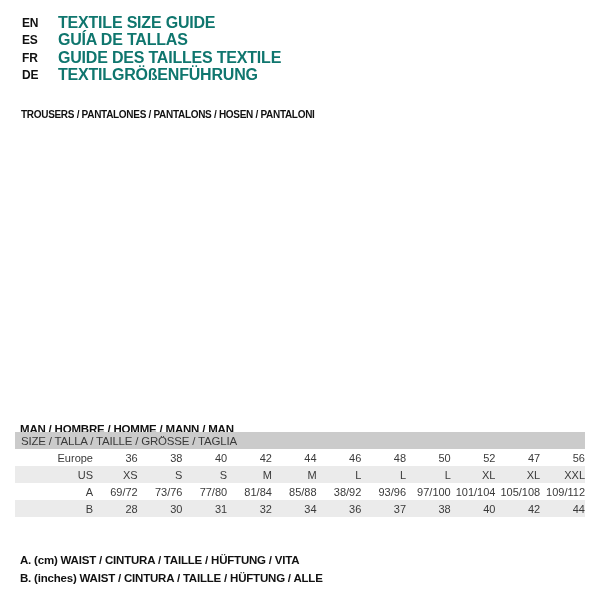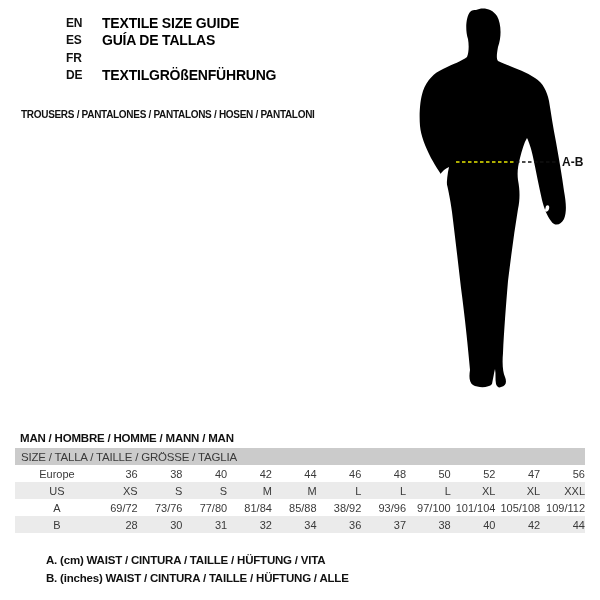--- a/index.html
+++ b/index.html
@@ -5,124 +5,80 @@
   * { margin:0; padding:0; box-sizing:border-box; }
   html,body { background:#fff; }
   .canvas {
     position:relative; width:600px; height:600px; background:#fff;
     font-family:"Liberation Sans", sans-serif; overflow:hidden;
   }
 
   
   .lang-block { position:absolute; left:22px; top:14px; }
   .lang-row { display:flex; height:17.5px; align-items:center; }
-  .lang-code { width:36px; font-size:12px; font-weight:bold; color:#111; letter-spacing:-0.2px;margin-left:44px; }
-  .lang-label { font-size:14px; font-weight:bold; color:#000000; letter-spacing:-0.2px; white-space:nowrap; }
+  .lang-code { width:36px; font-size:12px; font-weight:bold; color:#111; letter-spacing:-0.2px; }
+  .lang-label { font-size:16px; font-weight:bold; color:#0f766e; letter-spacing:-0.2px; white-space:nowrap; }
 
   .category-title {
     position:absolute; left:21px; top:109px; font-size:10px; font-weight:bold;
     color:#111; letter-spacing:-0.3px; white-space:nowrap;
   }
 
   
   .figure-wrap { position:absolute; left:410px; top:0; width:190px; height:400px; }
   svg text { font-family:"Liberation Sans", sans-serif; }
 
   
   .section-title {
-    position:absolute; left:20px; top:432px; font-size:11.5px; font-weight:bold;
+    position:absolute; left:20px; top:423px; font-size:11.5px; font-weight:bold;
     color:#111; letter-spacing:-0.2px; white-space:nowrap;
   }
   .size-table {
-    position:absolute; left:15px; top:448px; width:570px;
+    position:absolute; left:15px; top:432px; width:570px;
     border-collapse:collapse; table-layout:fixed;
     font-size:11px; color:#3a3a3a;
   }
   .size-table .header-cell {
     background:var(--header-bg,#cbcbcb); text-align:left; padding-left:6px;
     height:17px; font-weight:normal; font-size:11.5px; letter-spacing:-0.2px;
   }
   .size-table td { height:17px; text-align:right; font-weight:normal; white-space:nowrap; }
-  .size-table td.row-label { text-align:center; padding-left:6px; }
+  .size-table td.row-label { text-align:right; padding-left:6px; }
   .size-table tr.alt { background:var(--alt-bg,#ebebeb); }
 
   
   .notes { position:absolute; left:20px; top:551px; }
-  .note-line { font-size:11.5px; font-weight:bold; color:#111; letter-spacing:-0.2px; line-height:18px; white-space:nowrap;margin-left:26px; }
+  .note-line { font-size:11.5px; font-weight:bold; color:#111; letter-spacing:-0.2px; line-height:18px; white-space:nowrap; }
 </style>
 </head>
 <body>
 
 <div class="canvas" style="--header-bg: #cbcbcb; --alt-bg: #ebebeb;">
 
   <div class="lang-block">
       <div class="lang-row">
         <span class="lang-code">EN</span>
         <span class="lang-label">TEXTILE SIZE GUIDE</span>
       </div>
       <div class="lang-row">
         <span class="lang-code">ES</span>
         <span class="lang-label">GUÍA DE TALLAS</span>
       </div>
       <div class="lang-row">
         <span class="lang-code">FR</span>
+        <span class="lang-label">GUIDE DES TAILLES TEXTILE</span>
       </div>
       <div class="lang-row">
         <span class="lang-code">DE</span>
         <span class="lang-label">TEXTILGRÖßENFÜHRUNG</span>
       </div>
     </div>
 
   <div class="category-title">TROUSERS / PANTALONES / PANTALONS / HOSEN / PANTALONI</div>
 
-  <div class="figure-wrap">
-    <svg width="190" height="400" viewBox="0 0 190 400">
-      <path fill="#000000" d="M66 10
-           C72 7 82 8 87 16
-           C91 23 92 36 88 47
-           C87 53 86 58 88 61
-           C98 66 113 70 125 78
-           C133 83 137 91 139 101
-           C141 113 143 127 146 142
-           C149 159 152 176 154 191
-           C156 202 157 212 154 219
-           C151 225 145 227 141 221
-           C137 216 134 208 132 200
-           C129 187 126 171 123 157
-           C121 148 119 142 117 138
-           C114 143 112 150 110 158
-           C108 166 107 172 108 180
-           C110 191 110 199 108 209
-           C104 233 101 257 98 281
-           C96 305 94 331 93 353
-           C92 365 93 372 95 377
-           C97 382 96 386 91 387
-           C89 388 87 387 86 384
-           C85 379 86 374 85 369
-           C84 373 83 379 82 384
-           C79 388 68 388 63 385
-           C59 382 59 376 60 370
-           C58 348 55 318 51 288
-           C48 262 45 236 42 212
-           C40 198 38 188 36 181
-           C32 176 26 167 21 158
-           C15 146 11 136 10 126
-           C9 114 10 100 13 91
-           C17 80 24 73 33 69
-           C43 64 52 61 57 57
-           C59 52 59 45 58 39
-           C55 30 56 17 60 12
-           C62 10 64 10 66 10 Z"></path>
-      <path fill="#fff" d="M29 176 C32 171 36 168 39 167 C36 180 36 196 38 210 C39 217 37 221 34 218 C30 206 28 190 29 176 Z"></path>
-      <path fill="#fff" d="M136 206 C138 204 140 206 139 209 C138 212 135 213 135 210 Z"></path>
-      <line x1="46" y1="162" x2="106" y2="162" stroke="#e8e800" stroke-width="1.6" stroke-dasharray="3.5 2.5"></line>
-      <line x1="106" y1="162" x2="148" y2="162" stroke="#111111" stroke-width="1.4" stroke-dasharray="3.5 2.5"></line>
-      <text x="152" y="166" font-size="12" font-weight="bold" fill="#111">A-B</text>
-    </svg>
-  </div>
 
   <div class="section-title">MAN / HOMBRE / HOMME / MANN / MAN</div>
 
   <table class="size-table" style="color: rgb(58, 58, 58);">
       <colgroup>
         <col style="width: 78px;">
         <col>
         <col>
         <col>
         <col>

